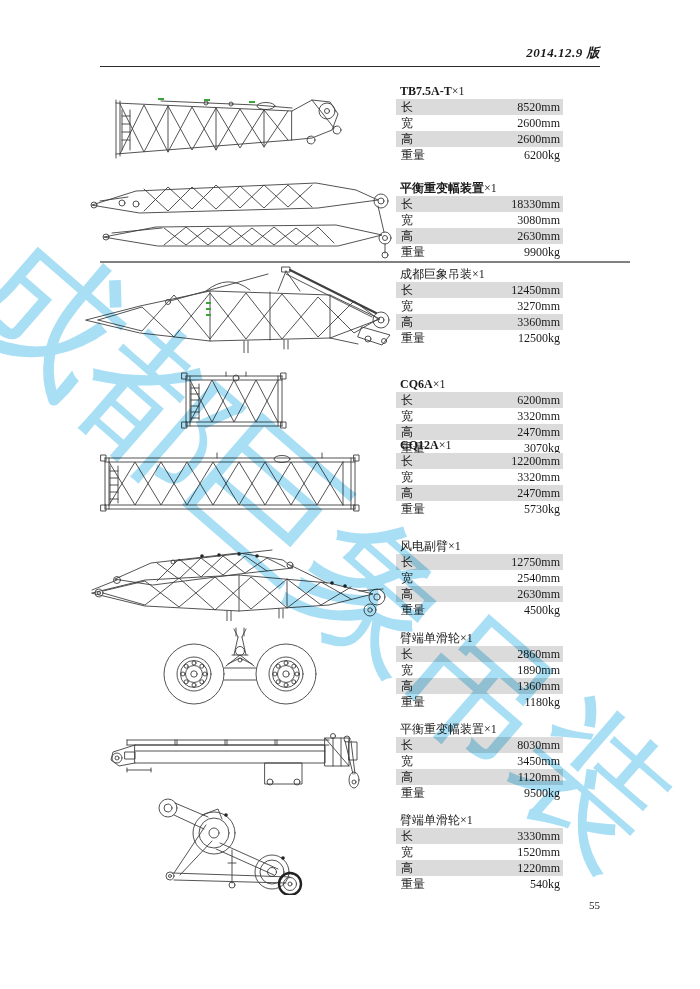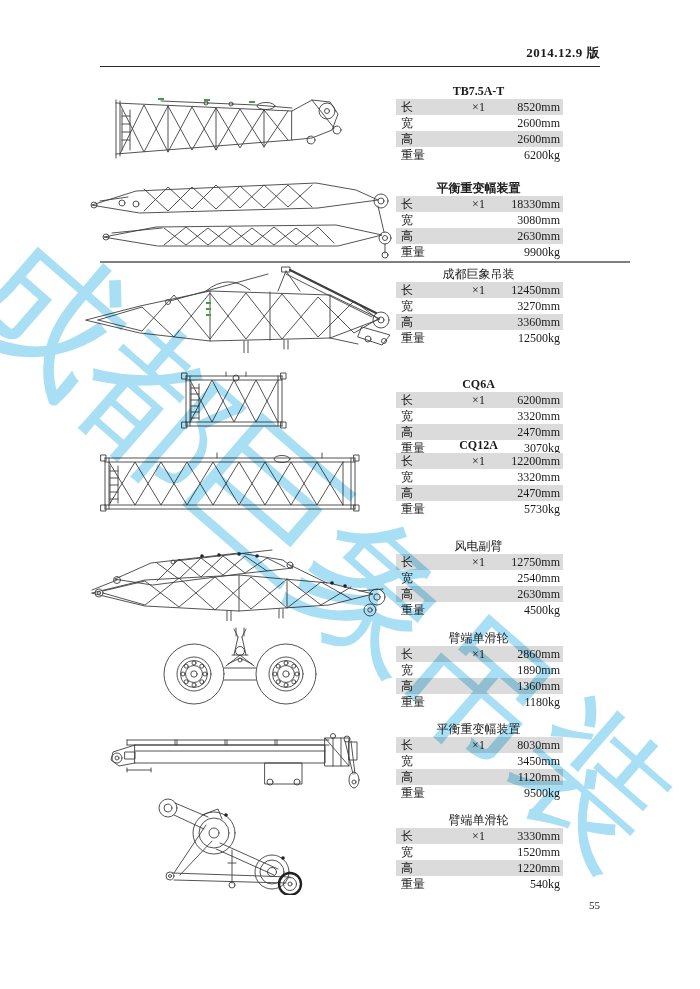--- a/index.html
+++ b/index.html
@@ -3,38 +3,38 @@
 <meta charset="utf-8">
 <style>
   html,body{margin:0;padding:0;background:#888;}
   .page{
     position:relative; width:700px; height:989px; margin:0 auto;
     background:#ffffff; overflow:hidden;
     font-family:"Liberation Serif", serif; color:#1a1a1a;
   }
   
   .edition{position:absolute; top:44px; left:0; width:600px; text-align:right;
-    font-size:13px; font-weight:600; letter-spacing:.5px;}
+    font-size:13px; font-weight:600; letter-spacing:.5px;font-style:italic;}
   .hdr-rule{position:absolute; top:66px; left:100px; width:500px; height:1px; background:#2a2a2a;}
   
   .sep{position:absolute; top:261px; left:100px; width:530px; height:2px; background:#808080;}
   
   .pageno{position:absolute; top:899px; left:560px; width:40px; text-align:right; font-size:11px;}
   
   .wm{
     position:absolute; left:42px; top:205px; z-index:6;
     font-size:150px; line-height:1; letter-spacing:-6px; white-space:nowrap;
     color:#A9DFF5; transform:rotate(41deg); transform-origin:0 0;
     mix-blend-mode:multiply; pointer-events:none;
     font-family:"DejaVu Sans", sans-serif;
   }
   
   .spec{position:absolute; left:396px; width:167px; font-size:12px; z-index:2;}
-  .spec-head{display:flex; justify-content:space-between; align-items:center;
-    height:16px; line-height:16px; padding:0 6px 0 4px;flex-direction:column;}
+  .spec-head{display:flex; align-items:center;
+    height:16px; line-height:16px; padding:0 6px 0 4px;}
   .spec-title{white-space:nowrap;}
   .bold{font-weight:bold;}
   .spec-qty{font-size:12px;}
   .row{display:flex; justify-content:space-between; height:16px; line-height:16px;
     padding:0 3px 0 5px;}
   .row.shade{background:#DBDBDB;}
   .s1{top:83px}.s2{top:180px}.s3{top:266px}.s4{top:376px}.s5{top:437px}
   .s6{top:538px}.s7{top:630px}.s8{top:721px}.s9{top:812px}
   
   .drw{position:absolute; z-index:1;}

